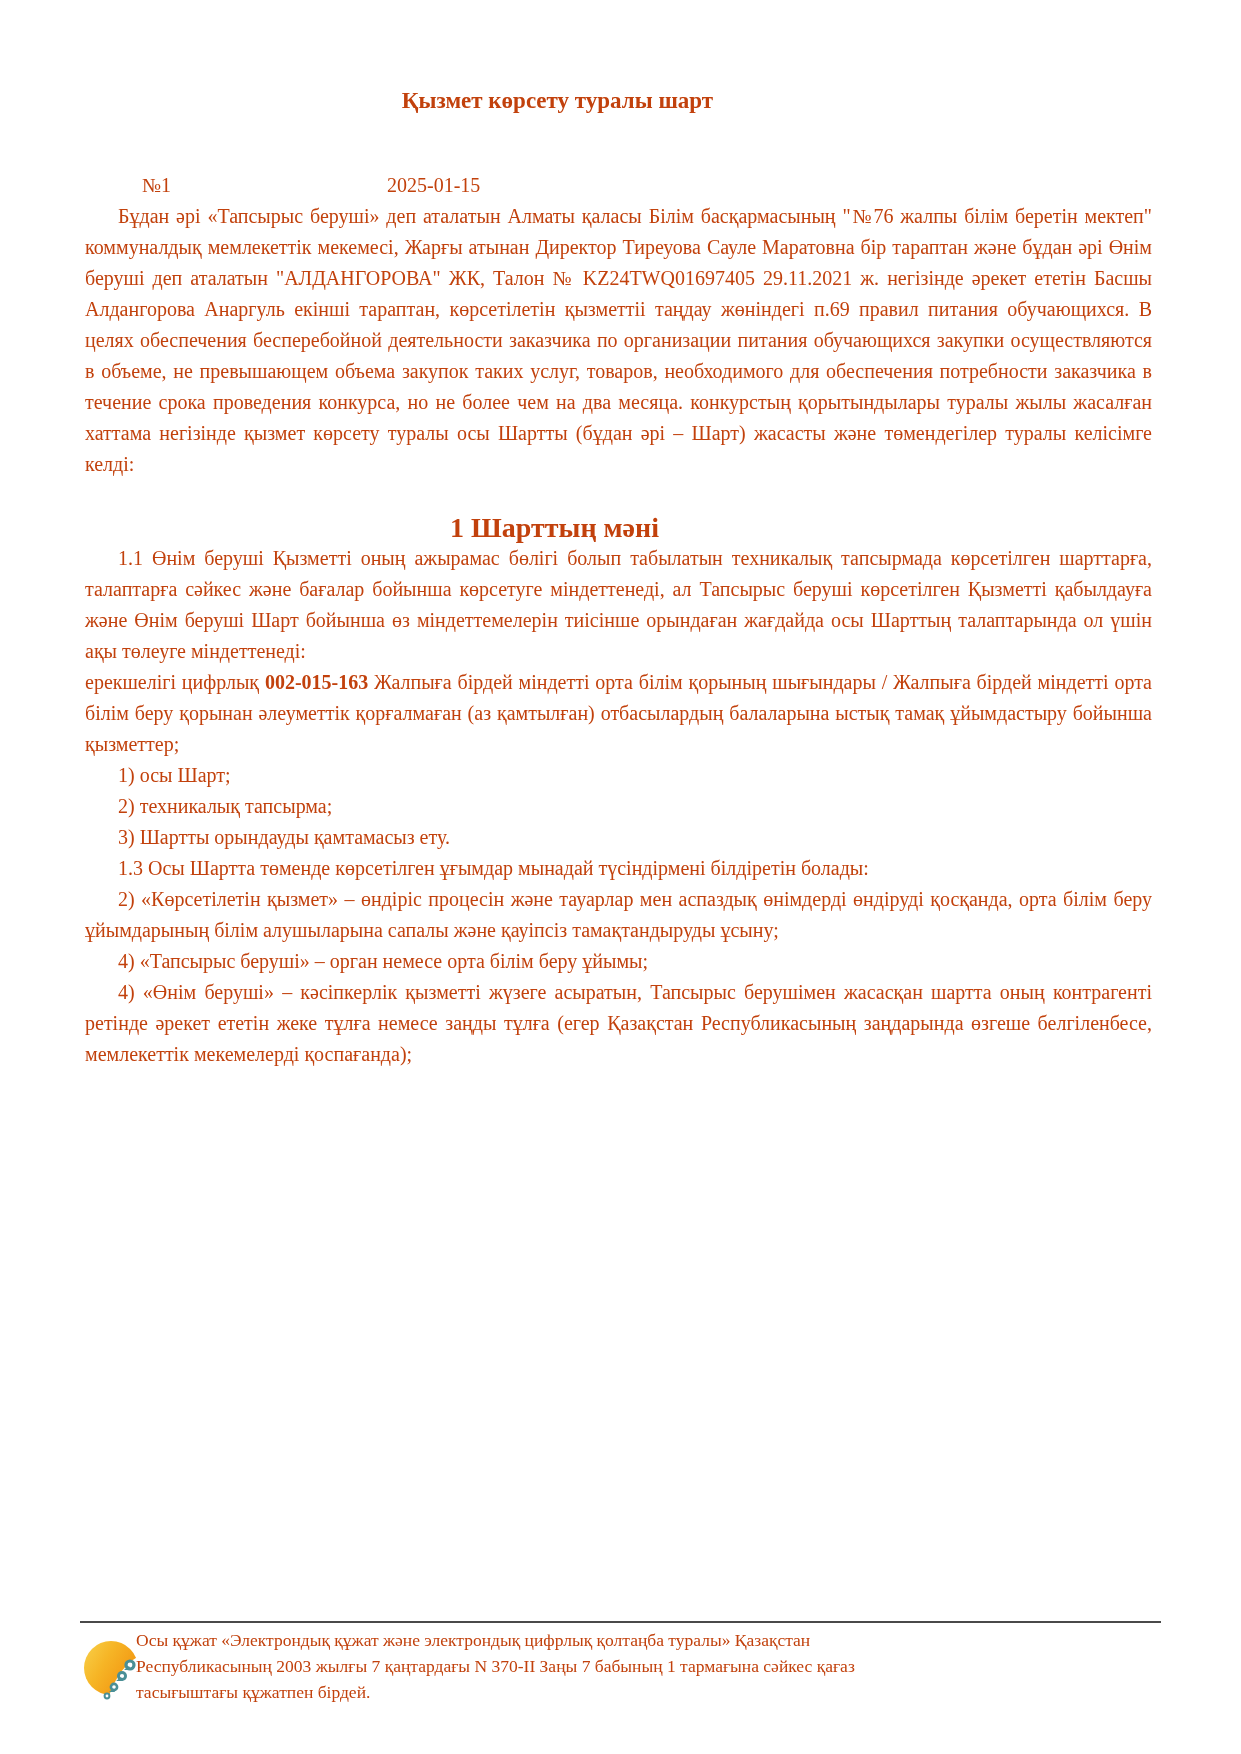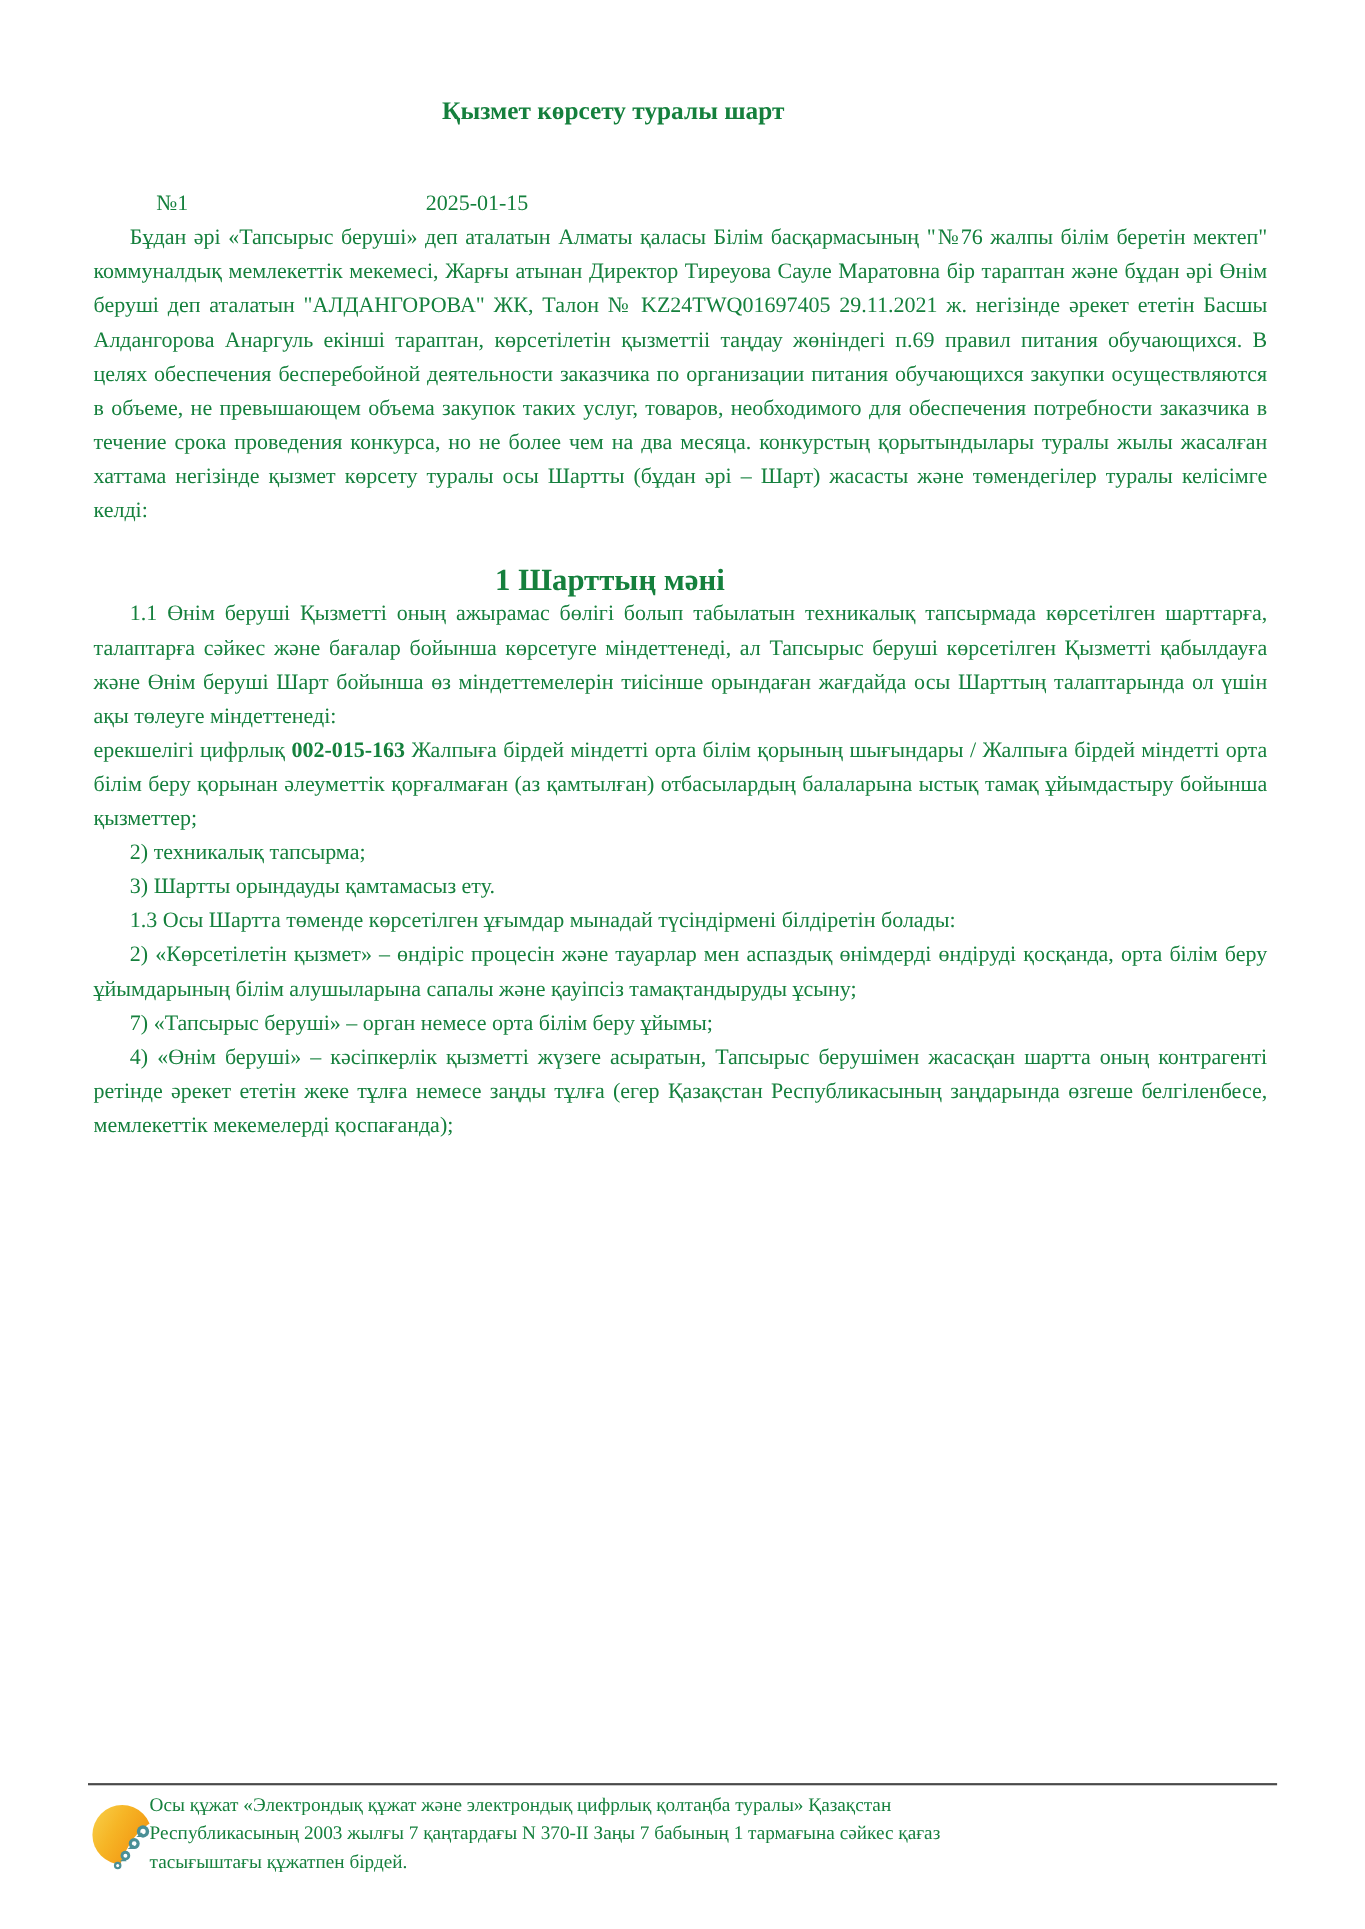--- a/index.html
+++ b/index.html
@@ -1,21 +1,21 @@
 <!DOCTYPE html>
 <html lang="kk"><head>
 <meta charset="utf-8">
 <style>
   html,body { margin:0; padding:0; background:#ffffff; }
   .page {
     position:relative;
     width:1241px; height:1754px;
     background:#ffffff;
     font-family:"Liberation Serif","DejaVu Serif",serif;
-    color:#15803d;
+    color:#c2410c;
     overflow:hidden;
   }
   .content { padding:84px 89px 0 85px; }
 
   .doc-title {
     margin:0; padding-right:122px;
     text-align:center;
     font-size:23px; font-weight:bold; line-height:33px;
   }
 
@@ -67,27 +67,28 @@
 
     <p class="body mt56">Бұдан әрі «Тапсырыс беруші» деп аталатын Алматы қаласы Білім басқармасының "№76 жалпы білім беретін мектеп" коммуналдық мемлекеттік мекемесі, Жарғы атынан Директор Тиреуова Сауле Маратовна бір тараптан және бұдан әрі Өнім беруші деп аталатын "АЛДАНГОРОВА" ЖК, Талон № KZ24TWQ01697405 29.11.2021 ж. негізінде әрекет ететін Басшы Алдангорова Анаргуль екінші тараптан, көрсетілетін қызметтіі таңдау жөніндегі п.69 правил питания обучающихся. В целях обеспечения бесперебойной деятельности заказчика по организации питания обучающихся закупки осуществляются в объеме, не превышающем объема закупок таких услуг, товаров, необходимого для обеспечения потребности заказчика в течение срока проведения конкурса, но не более чем на два месяца. конкурстың қорытындылары туралы жылы жасалған хаттама негізінде қызмет көрсету туралы осы Шартты (бұдан әрі – Шарт) жасасты және төмендегілер туралы келісімге келді:</p>
 
     <h2 class="section-heading">1 Шарттың мәні</h2>
 
     <p class="body mt26">1.1 Өнім беруші Қызметті оның ажырамас бөлігі болып табылатын техникалық тапсырмада көрсетілген шарттарға, талаптарға сәйкес және бағалар бойынша көрсетуге міндеттенеді, ал Тапсырыс беруші көрсетілген Қызметті қабылдауға және Өнім беруші Шарт бойынша өз міндеттемелерін тиісінше орындаған жағдайда осы Шарттың талаптарында ол үшін ақы төлеуге міндеттенеді:</p>
 
     <p class="body no-indent mt31"><span>ерекшелігі цифрлық </span><b>002-015-163</b><span> Жалпыға бірдей міндетті орта білім қорының шығындары / Жалпыға бірдей міндетті орта білім беру қорынан әлеуметтік қорғалмаған (аз қамтылған) отбасылардың балаларына ыстық тамақ ұйымдастыру бойынша қызметтер;</span></p>
 
 
+    <p class="body mt28">1) осы Шарт;</p>
     <p class="body mt26">2) техникалық тапсырма;</p>
     <p class="body mt26">3) Шартты орындауды қамтамасыз ету.</p>
 
     <p class="body mt24">1.3 Осы Шартта төменде көрсетілген ұғымдар мынадай түсіндірмені білдіретін болады:</p>
 
     <p class="body mt25">2) «Көрсетілетін қызмет» – өндіріс процесін және тауарлар мен аспаздық өнімдерді өндіруді қосқанда, орта білім беру ұйымдарының білім алушыларына сапалы және қауіпсіз тамақтандыруды ұсыну;</p>
-    <p class="body mt23">7) «Тапсырыс беруші» – орган немесе орта білім беру ұйымы;</p>
+    <p class="body mt23">4) «Тапсырыс беруші» – орган немесе орта білім беру ұйымы;</p>
     <p class="body mt25">4) «Өнім беруші» – кәсіпкерлік қызметті жүзеге асыратын, Тапсырыс берушімен жасасқан шартта оның контрагенті ретінде әрекет ететін жеке тұлға немесе заңды тұлға (егер Қазақстан Республикасының заңдарында өзгеше белгіленбесе, мемлекеттік мекемелерді қоспағанда);</p>
 
   </div>
 
   <div class="footer-rule"></div>
 
   <svg class="footer-logo" viewBox="0 0 68 70" xmlns="http://www.w3.org/2000/svg">
     <defs>
       <linearGradient id="lg" x1="0" y1="0" x2="1" y2="0.6">
         <stop offset="0" stop-color="#f8d14b"></stop>

